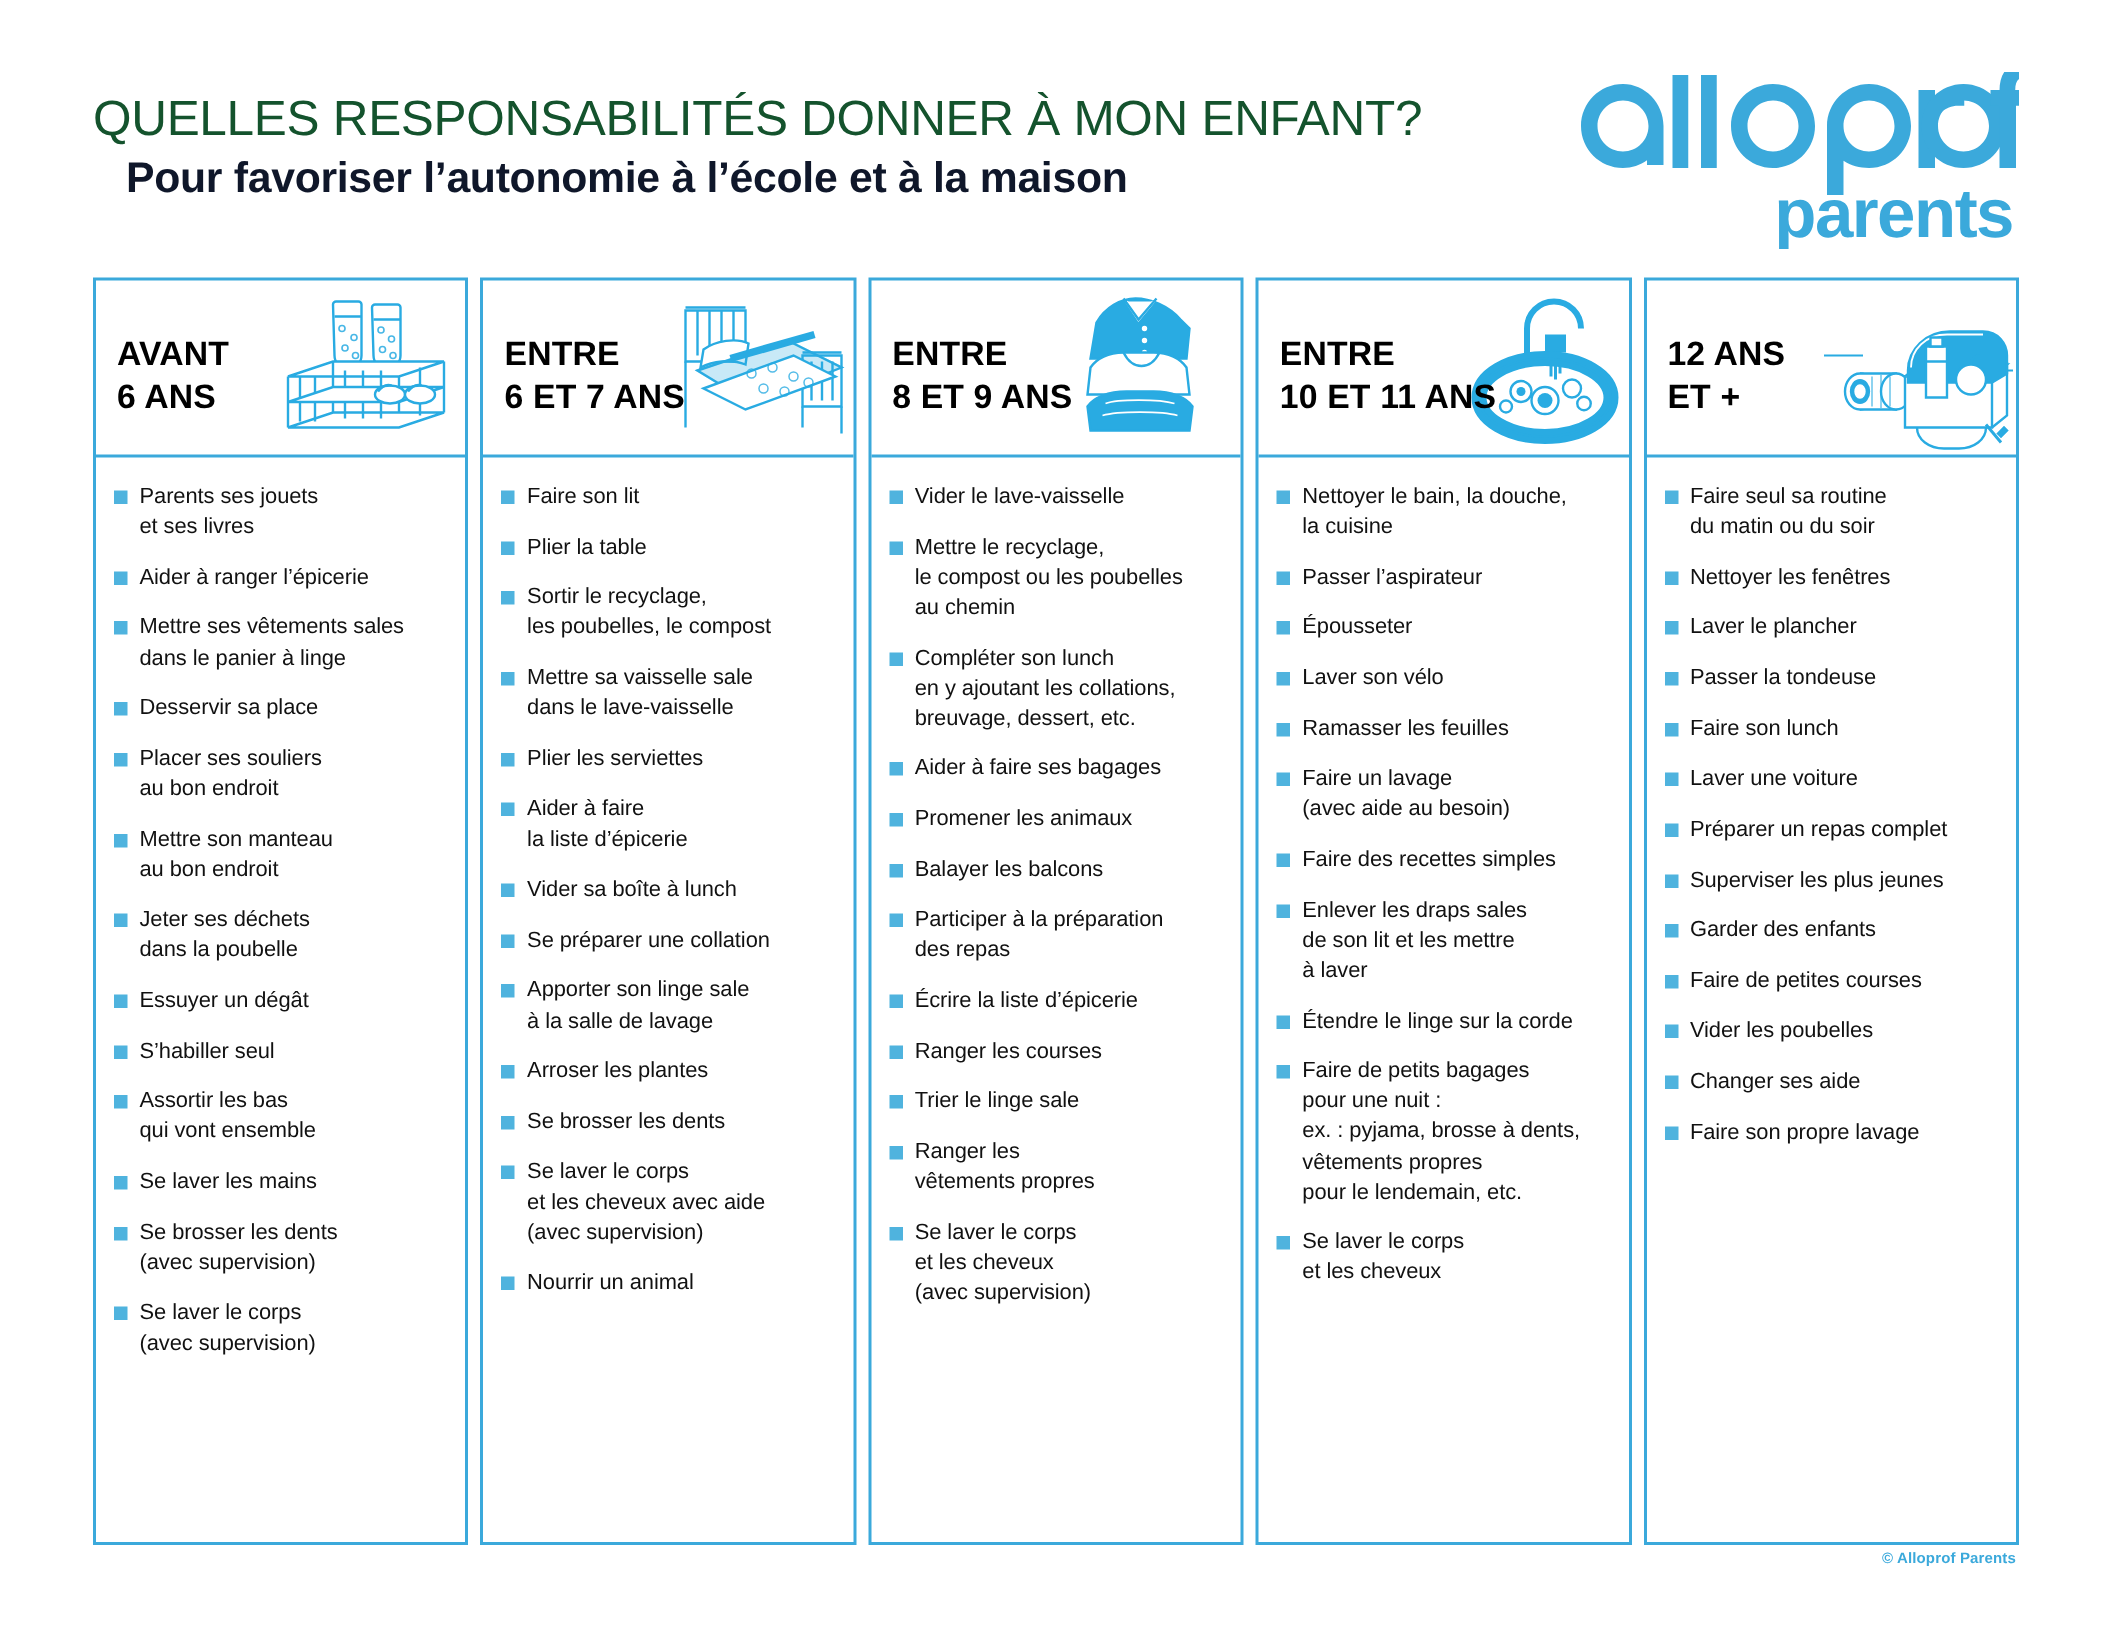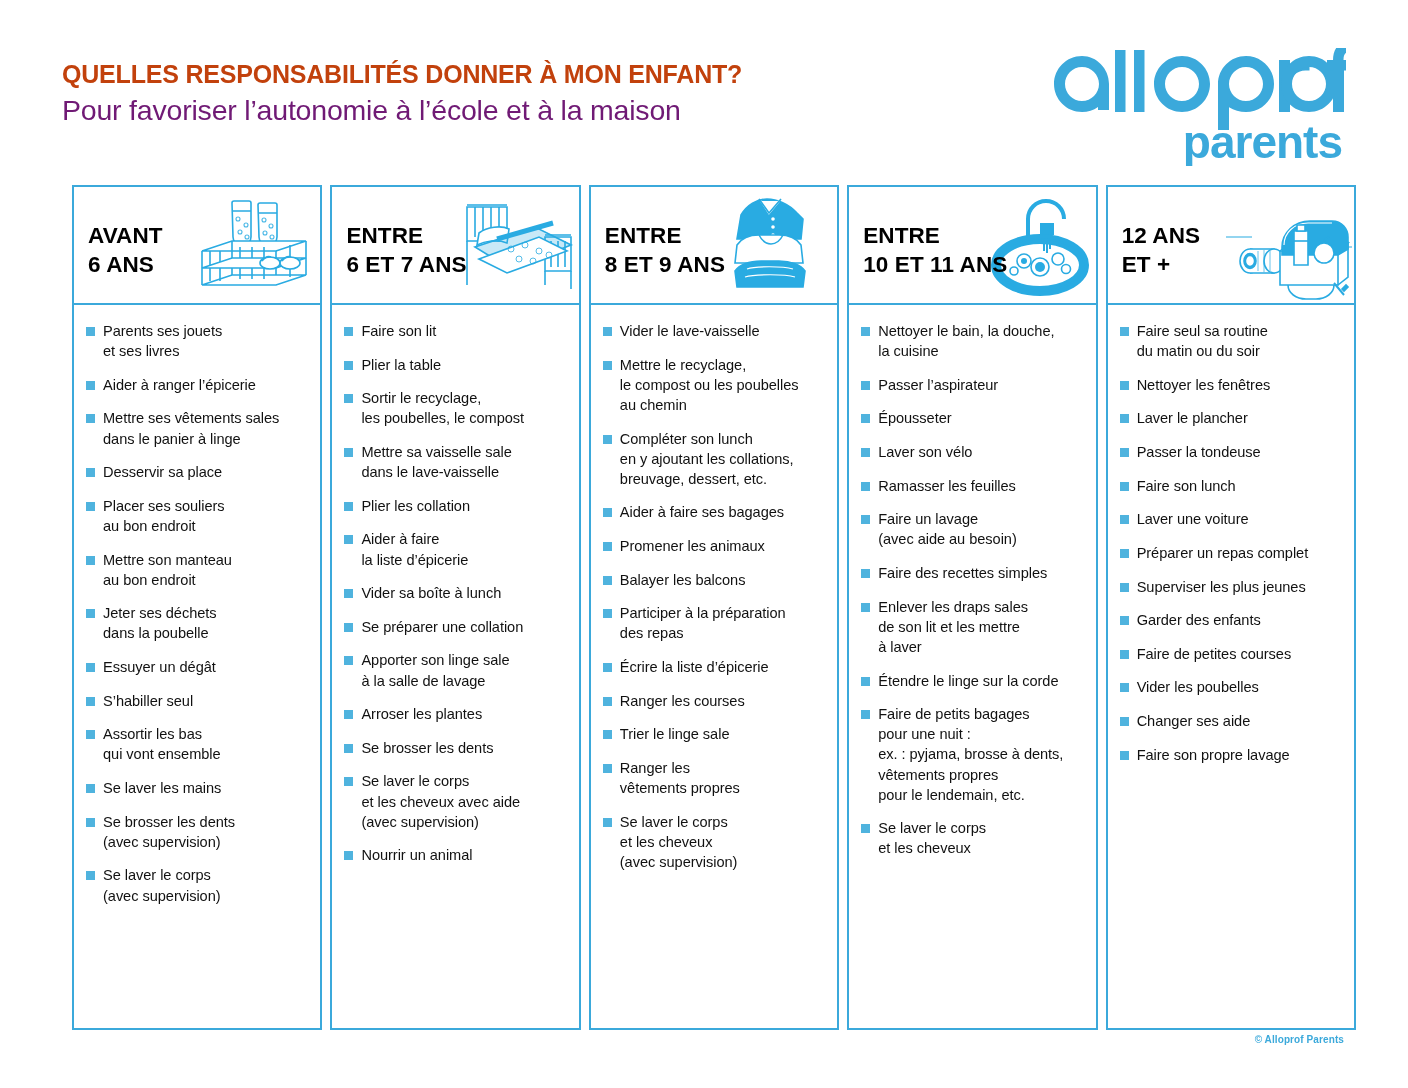--- a/index.html
+++ b/index.html
@@ -27,52 +27,53 @@
     right: 62px;
     height: 120px;
     display: flex;
     align-items: flex-start;
     justify-content: space-between;
   }
 
   .titles { padding-top: 12px; }
 
   .title-main {
-    font-size: 25px;
-    font-weight: bold;
-    color: #c2410c;
+    font-size: 33px;
+    font-weight: normal;
+    color: #14532d;
     letter-spacing: -0.2px;
     line-height: 1.18;
     white-space: nowrap;
   }
 
   .title-sub {
     font-size: 28.5px;
-    font-weight: normal;
-    color: #701a75;
+    font-weight: bold;
+    color: #0f172a;
     letter-spacing: -0.2px;
     line-height: 1.18;
     margin-top: 4px;
     white-space: nowrap;
+    margin-left: 22px;
   }
 
   
   .logo {
     width: 300px;
     height: 118px;
     position: relative;
     flex: 0 0 auto;
     text-align: center;
   }
   .logo svg { display: block; width: 300px; height: 118px; }
 
   
   .columns {
     position: absolute;
-    left: 72px;
+    left: 62px;
     top: 185px;
     width: 1284px;
     height: 845px;
     display: flex;
     gap: 8px;
   }
 
   .card {
     flex: 1 1 0;
     border: 2px solid #3BA9DB;
@@ -345,21 +346,21 @@
               <span class="task-text">Sortir le recyclage,
 les poubelles, le compost</span>
             </li>
           <li class="task-item">
               <span class="bullet"></span>
               <span class="task-text">Mettre sa vaisselle sale
 dans le lave-vaisselle</span>
             </li>
           <li class="task-item">
               <span class="bullet"></span>
-              <span class="task-text">Plier les collation</span>
+              <span class="task-text">Plier les serviettes</span>
             </li>
           <li class="task-item">
               <span class="bullet"></span>
               <span class="task-text">Aider à faire
 la liste d’épicerie</span>
             </li>
           <li class="task-item">
               <span class="bullet"></span>
               <span class="task-text">Vider sa boîte à lunch</span>
             </li>

